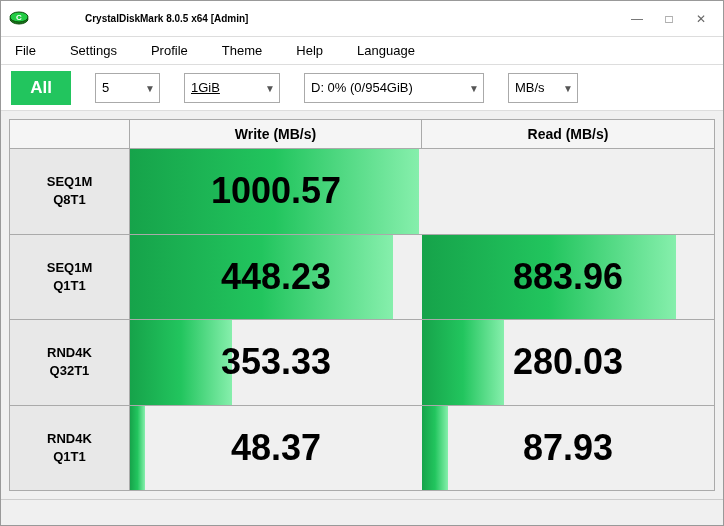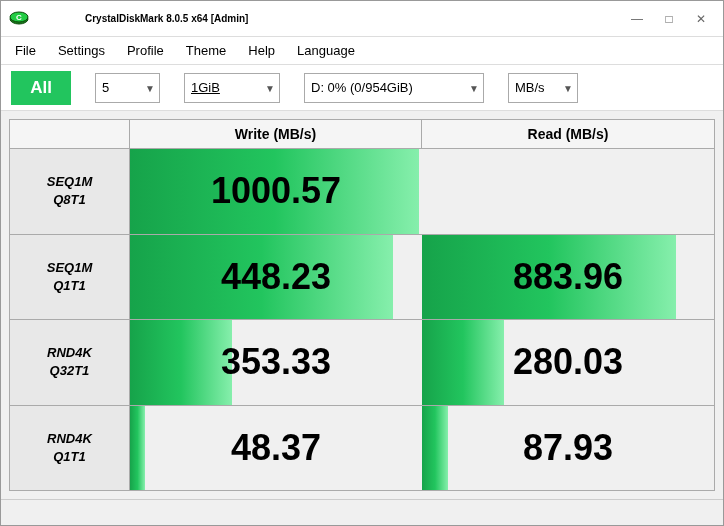--- a/index.html
+++ b/index.html
@@ -59,21 +59,21 @@
       justify-content: center;
     }
 
     .menu-bar {
       background: #fff;
       display: flex;
       align-items: center;
       padding: 2px 4px;
       border-bottom: 1px solid #ddd;
       height: 28px;
-      gap: 2px;
+      gap: 14px;
     }
     .menu-item {
       padding: 3px 10px;
       font-size: 13px;
       color: #000;
       cursor: pointer;
       border-radius: 2px;
     }
 
     .toolbar {
@@ -171,21 +171,20 @@
       background: #e8e8e8;
       display: flex;
       align-items: center;
       justify-content: center;
       font-size: 13px;
       font-weight: bold;
       color: #000;
       border-right: 1px solid #aaa;
       text-align: center;
       line-height: 1.4;
-      font-style: italic;
     }
     .data-cell {
       position: relative;
       display: flex;
       align-items: center;
       justify-content: center;
       padding: 8px 16px;
       overflow: hidden;
     }
     .data-cell:first-of-type { border-right: 1px solid #aaa; }

